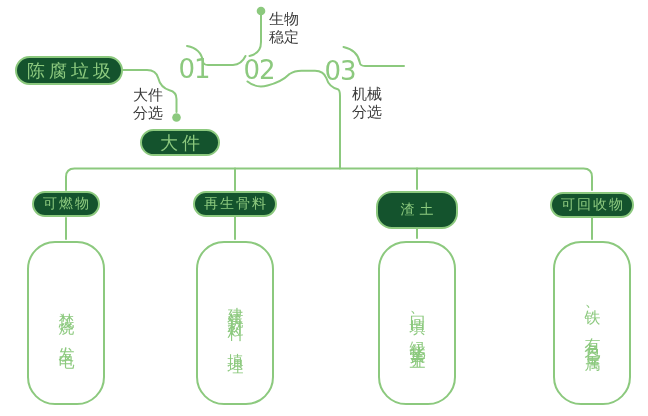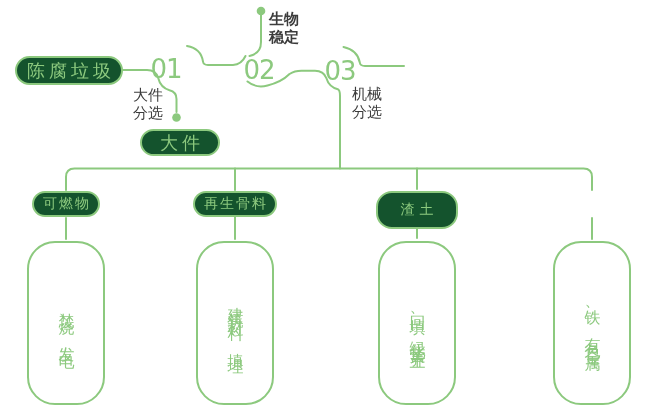--- a/index.html
+++ b/index.html
@@ -65,36 +65,37 @@
     <path d="M417 168.5 V189"></path>
 
     <path d="M66 218 V239"></path>
     <path d="M235 216.5 V239"></path>
     <path d="M417 216.5 V238"></path>
     <path d="M592 218 V239"></path>
   </svg>
 
   <div class="pill src" style="left:15px;top:56px;width:108px;height:29px;">陈腐垃圾</div>
 
-  <div class="num" style="left:148px;top:56px;width:36px;">01</div>
+  <div class="num" style="left:176px;top:56px;width:36px;">01</div>
   <div class="num" style="left:241px;top:57px;width:36px;">02</div>
   <div class="num" style="left:322px;top:58px;width:36px;">03</div>
 
   <div class="lbl" style="left:133px;top:86px;">大件
 分选</div>
-  <div class="lbl" style="left:269px;top:10px;font-weight:bold;">生物
+  <div class="lbl" style="left:269px;top:10px;">生物
 稳定</div>
   <div class="lbl" style="left:352px;top:85px;">机械
 分选</div>
 
   <div class="pill bulky" style="left:140px;top:129px;width:80px;height:27px;">大件</div>
 
   <div class="pill cat" style="left:32px;top:191px;width:68px;height:26px;">可燃物</div>
   <div class="pill cat" style="left:193px;top:191px;width:84px;height:26px;font-family:Liberation Serif, serif;">再生骨料</div>
   <div class="pill cat wide" style="left:376px;top:191px;width:82px;height:38px;">渣土</div>
+  <div class="pill cat" style="left:550px;top:192px;width:84px;height:26px;">可回收物</div>
 
   <div class="obox" style="left:27px;">
     <span>焚烧、发电</span>
   </div>
   <div class="obox" style="left:196px;">
     <span>建筑材料、填埋</span>
   </div>
   <div class="obox tight" style="left:378px;">
     <span>回填、绿化营养土</span>
   </div>

